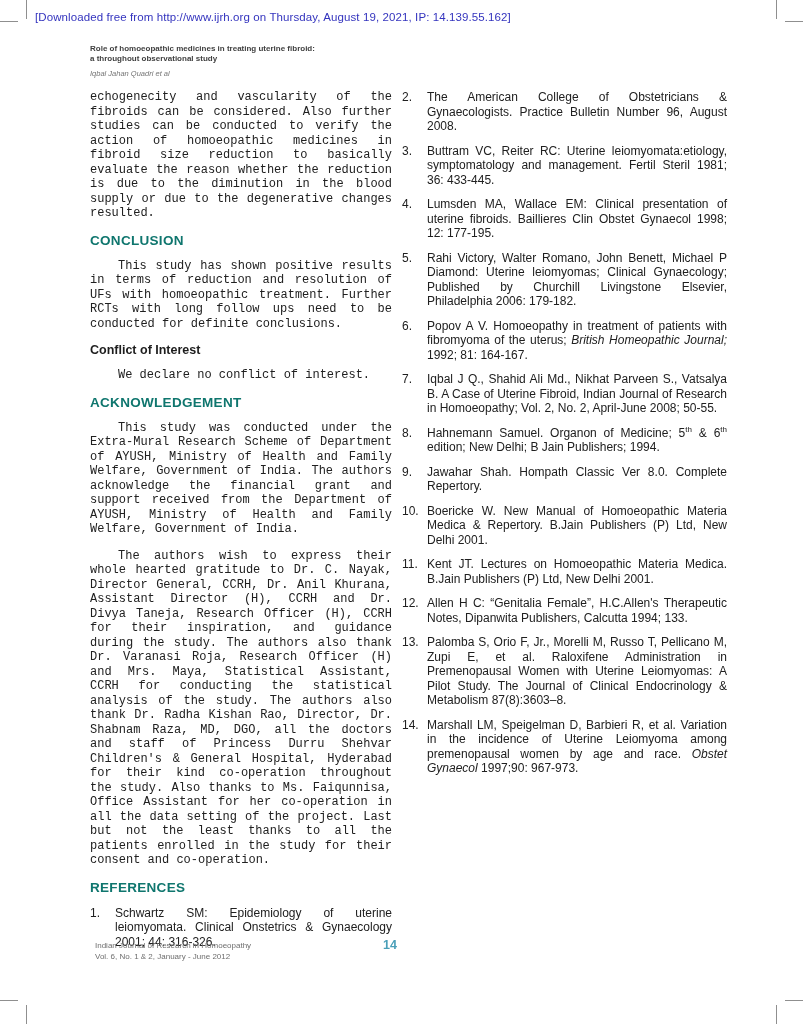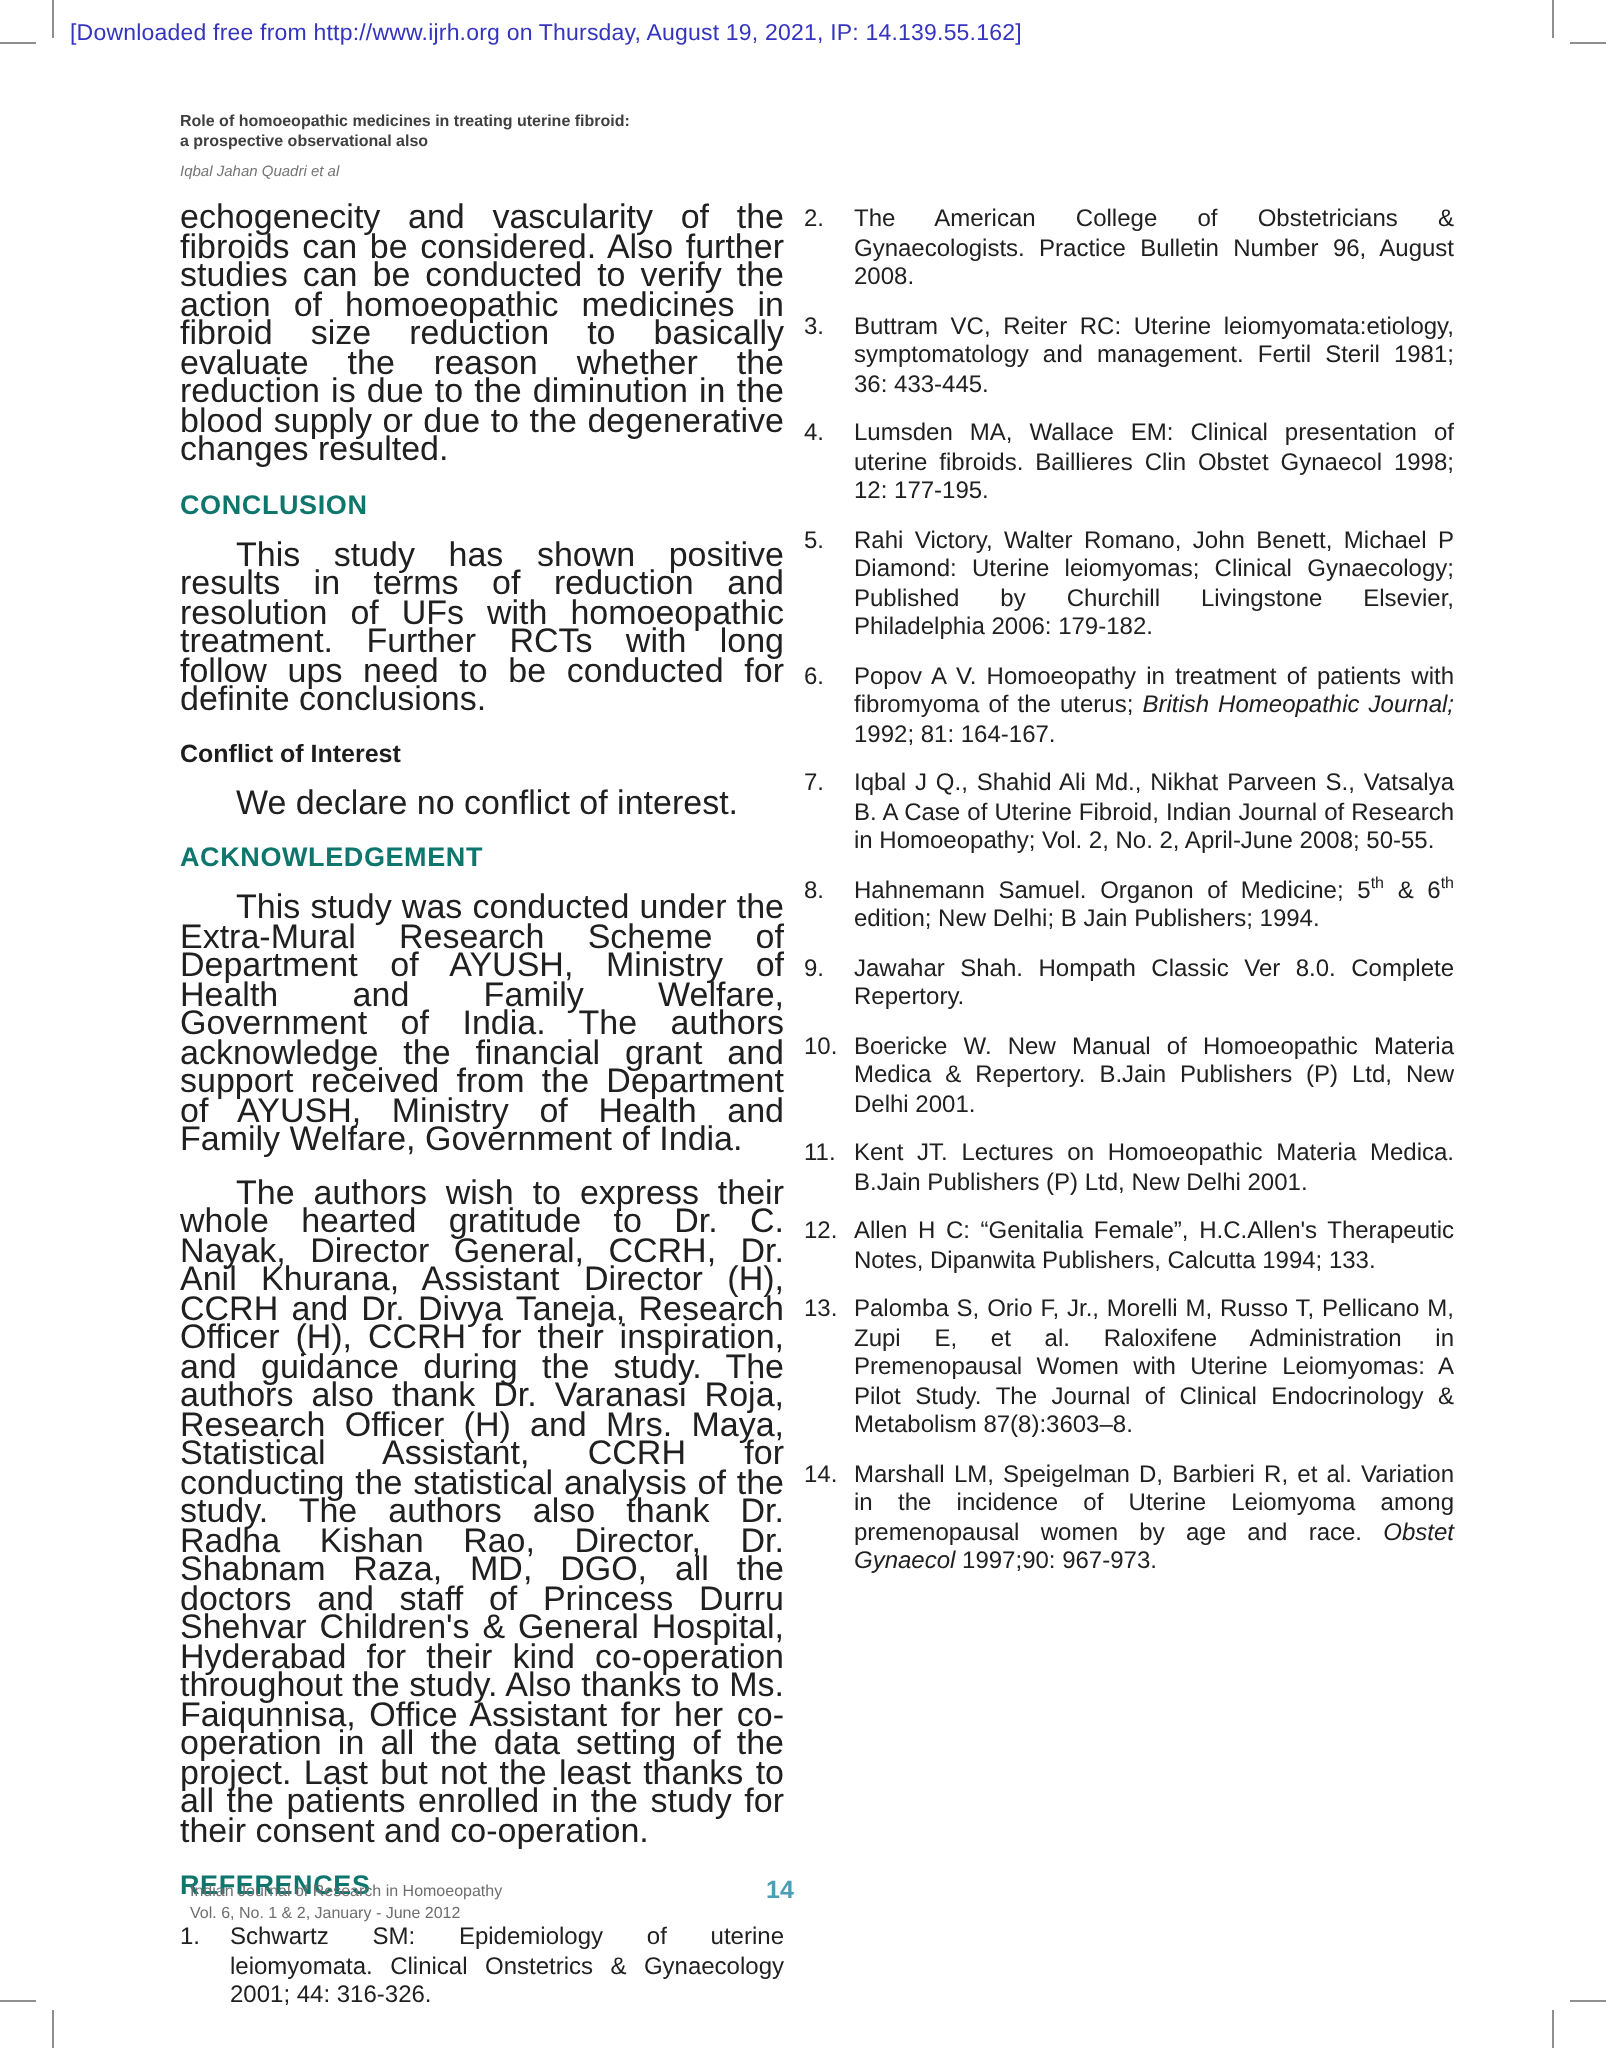--- a/index.html
+++ b/index.html
@@ -15,37 +15,37 @@
   .cropmark { position: absolute; background: #8f8f8f; }
   .cm-v { width: 1px; height: 19px; }
   .cm-h { width: 18px; height: 1px; }
 
   .banner {
     position: absolute; top: 11px; left: 35px;
     font-size: 11.5px; color: #3434be; letter-spacing: 0.1px;
     white-space: nowrap;
   }
 
-  .content { position: absolute; left: 90px; top: 56px; width: 637px; }
+  .content { position: absolute; left: 90px; top: 44px; width: 637px; }
 
   .running-title {
     font-size: 8px; font-weight: bold; color: #3f3f3f; line-height: 10px;
   }
   .running-authors {
     font-size: 7.5px; font-style: italic; color: #757575;
     margin-top: 5px; margin-bottom: 12px;
   }
 
   .columns { display: flex; gap: 10px; }
   .col-left { width: 302px; }
   .col-right { width: 325px; }
 
   p.body-text {
-    font-size: 17px; line-height: 14.5px; text-align: justify;
-    margin-bottom: 12px; color: #202020;
+    font-size: 12px; line-height: 14.5px; text-align: justify;
+    margin-bottom: 12px; color: #202020; font-family: Liberation Mono, monospace;
   }
   p.indent { text-indent: 28px; }
 
   h2.section-heading {
     color: #0f766e; font-size: 13.5px; font-weight: bold;
     letter-spacing: 0.3px; margin: 12px 0 11px 0;
   }
   h3.sub-heading {
     color: #1d1d1d; font-size: 12.5px; font-weight: bold;
     margin: 12px 0 11px 0;
@@ -85,21 +85,21 @@
 <div class="cropmark cm-v" style="left:776px; top:1005px;"></div>
 <div class="cropmark cm-h" style="left:785px; top:1000px;"></div>
 
 <div class="banner">[Downloaded free from http://www.ijrh.org on Thursday, August 19, 2021, IP: 14.139.55.162]</div>
 
 <div class="content">
 
   <div>
     <div class="running-title">
       <div>Role of homoeopathic medicines in treating uterine fibroid:</div>
-      <div>a prospective observational also</div>
+      <div>a throughout observational study</div>
     </div>
     <div class="running-authors">Iqbal Jahan Quadri et al</div>
   </div>
 
   <div class="columns">
 
     <div class="col-left">
       <p class="body-text">echogenecity and vascularity of the fibroids can be considered. Also further studies can be conducted to verify the action of homoeopathic medicines in fibroid size reduction to basically evaluate the reason whether the reduction is due to the diminution in the blood supply or due to the degenerative changes resulted.</p>
 
       <h2 class="section-heading">CONCLUSION</h2>

